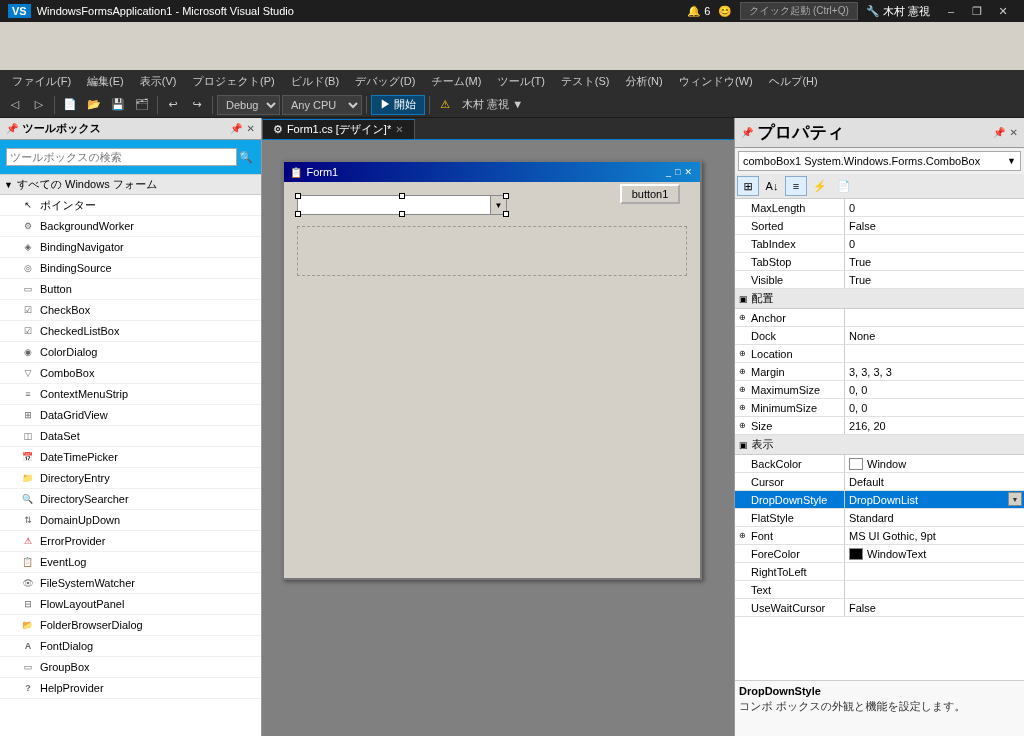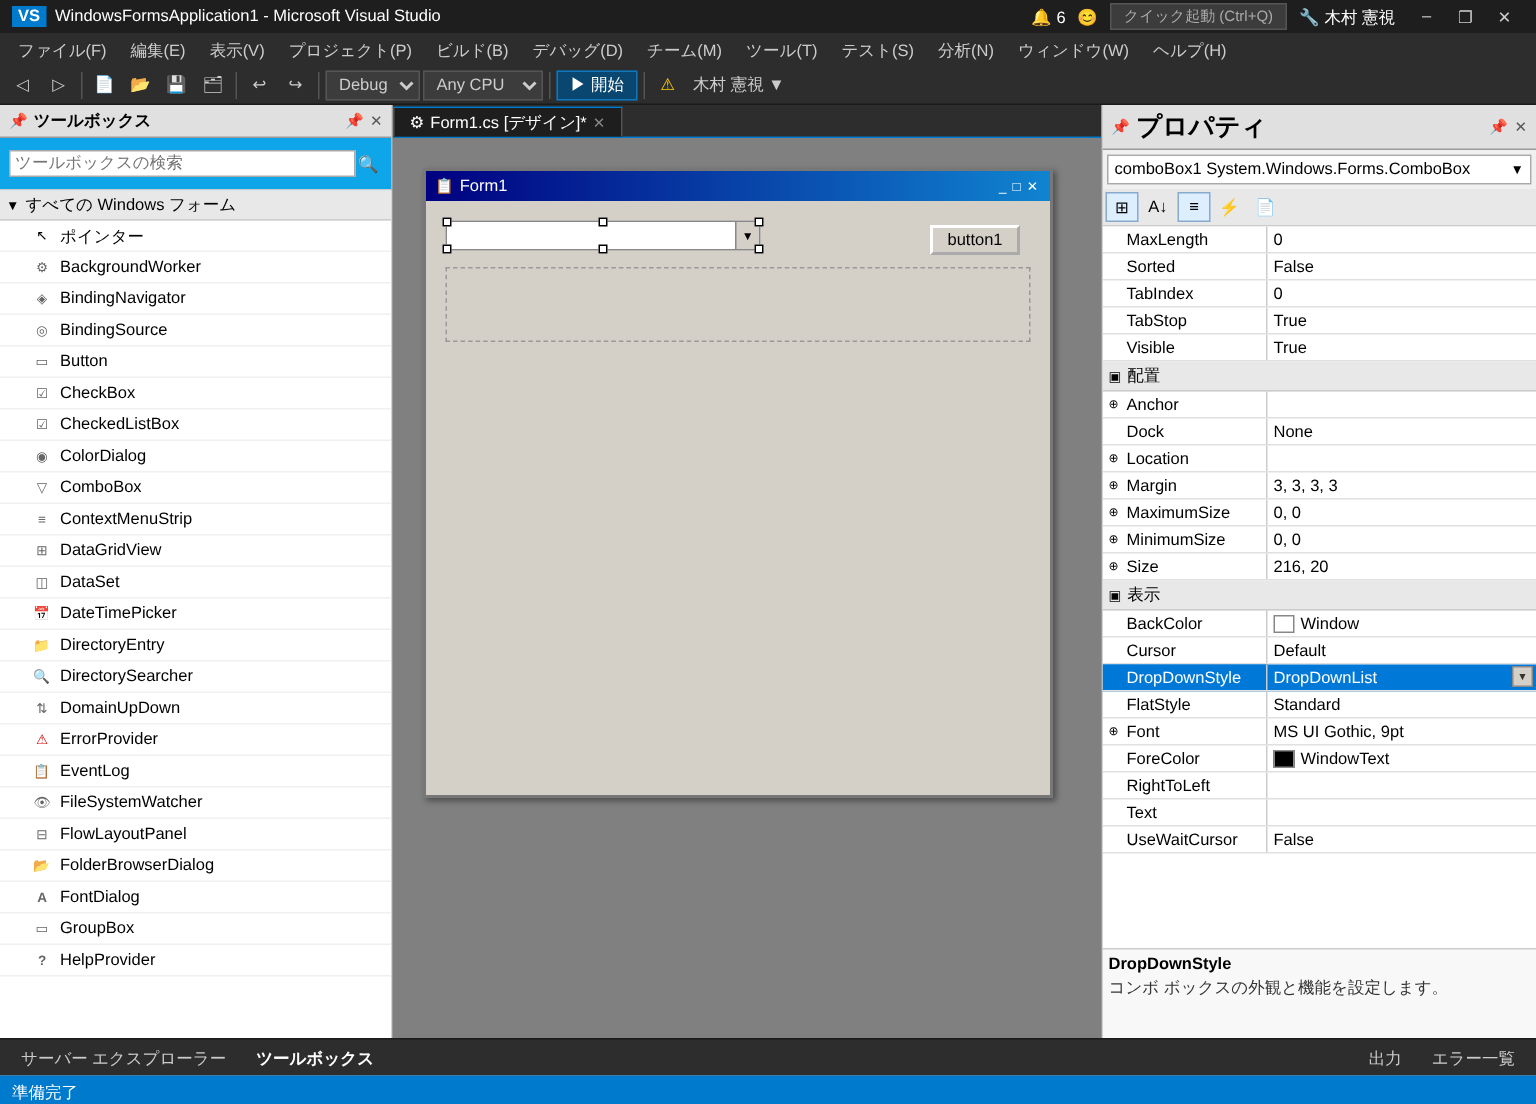--- a/index.html
+++ b/index.html
@@ -38,20 +38,21 @@
     
     #menu-bar {
       background: #2d2d2d;
       color: #ccc;
       height: 22px;
       display: flex;
       align-items: center;
       padding: 0 4px;
       font-size: 11px;
       user-select: none;
+      margin-top: 48px;
     }
     #menu-bar .menu-item {
       padding: 2px 8px;
       cursor: pointer;
       white-space: nowrap;
     }
 
     
     #toolbar {
       background: #2d2d2d;
@@ -270,21 +271,21 @@
     
     .sel-handle {
       position: absolute;
       width: 6px;
       height: 6px;
       background: white;
       border: 1px solid #000;
     }
     #form-button1 {
       position: absolute;
-      top: 16px;
+      top: 2px;
       right: 20px;
       width: 60px;
       height: 20px;
       background: #d4d0c8;
       border: 2px outset #fff;
       display: flex;
       align-items: center;
       justify-content: center;
       font-size: 11px;
       cursor: pointer;

